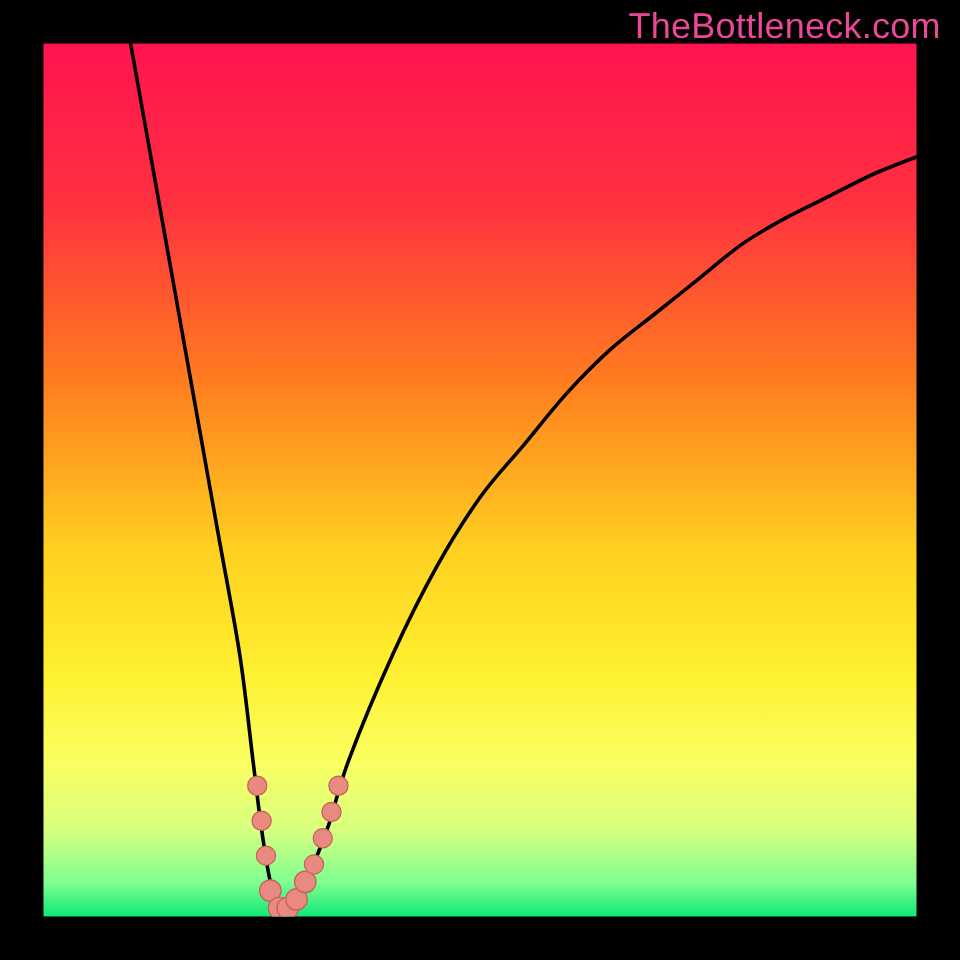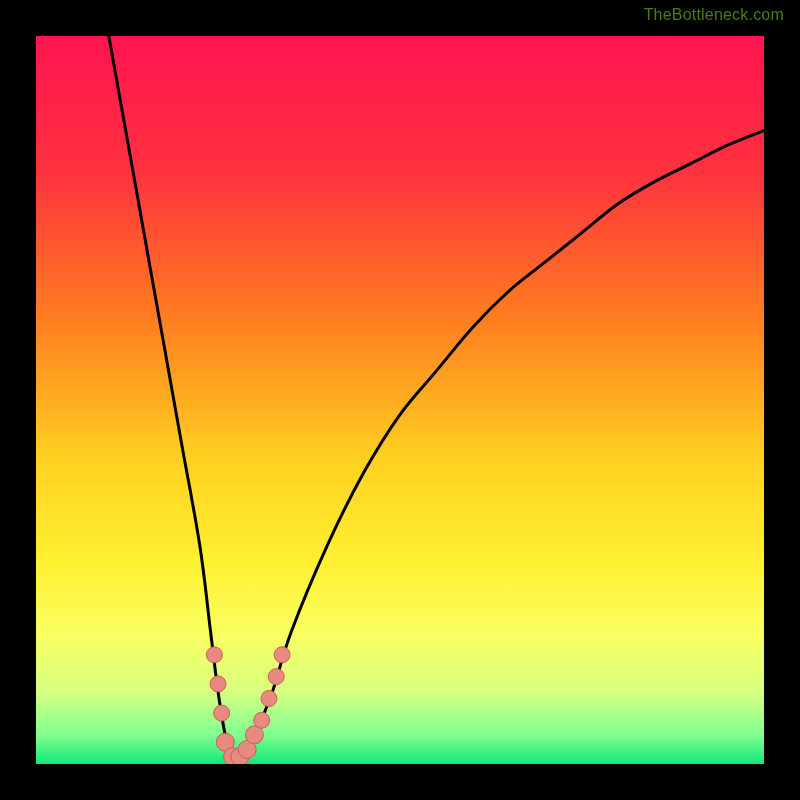--- a/index.html
+++ b/index.html
@@ -36,22 +36,22 @@
   .curve-layer {
     position: absolute;
     inset: 0;
     width: 100%;
     height: 100%;
   }
   .watermark {
     position: absolute;
     top: 6px;
     right: 16px;
-    color: #4d7c0f;
-    font-size: 16px;
+    color: #ec4899;
+    font-size: 30px;
     font-weight: 500;
     letter-spacing: 0.2px;
     user-select: none;
   }
 </style>
 </head>
 <body>
 
 <div class="frame">
 

